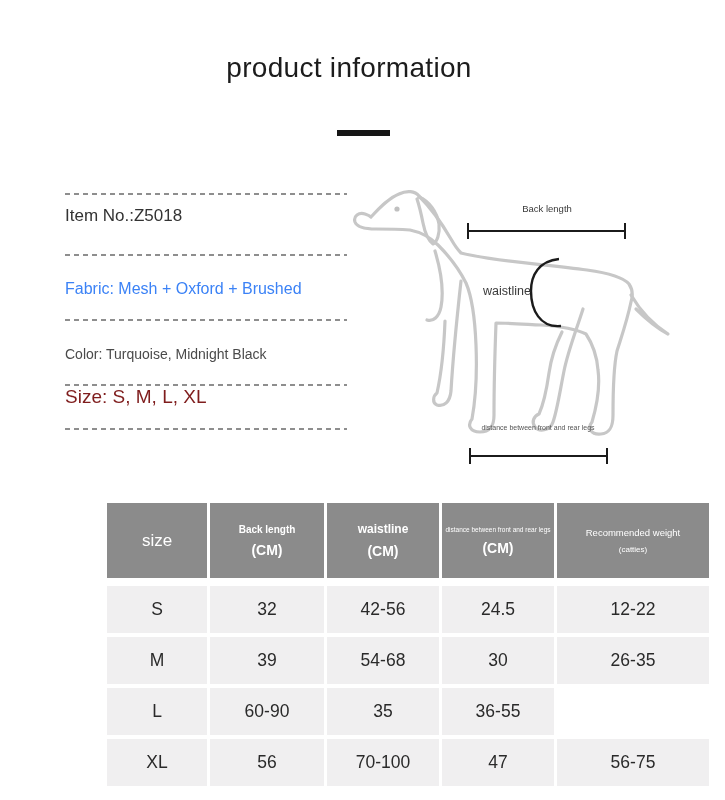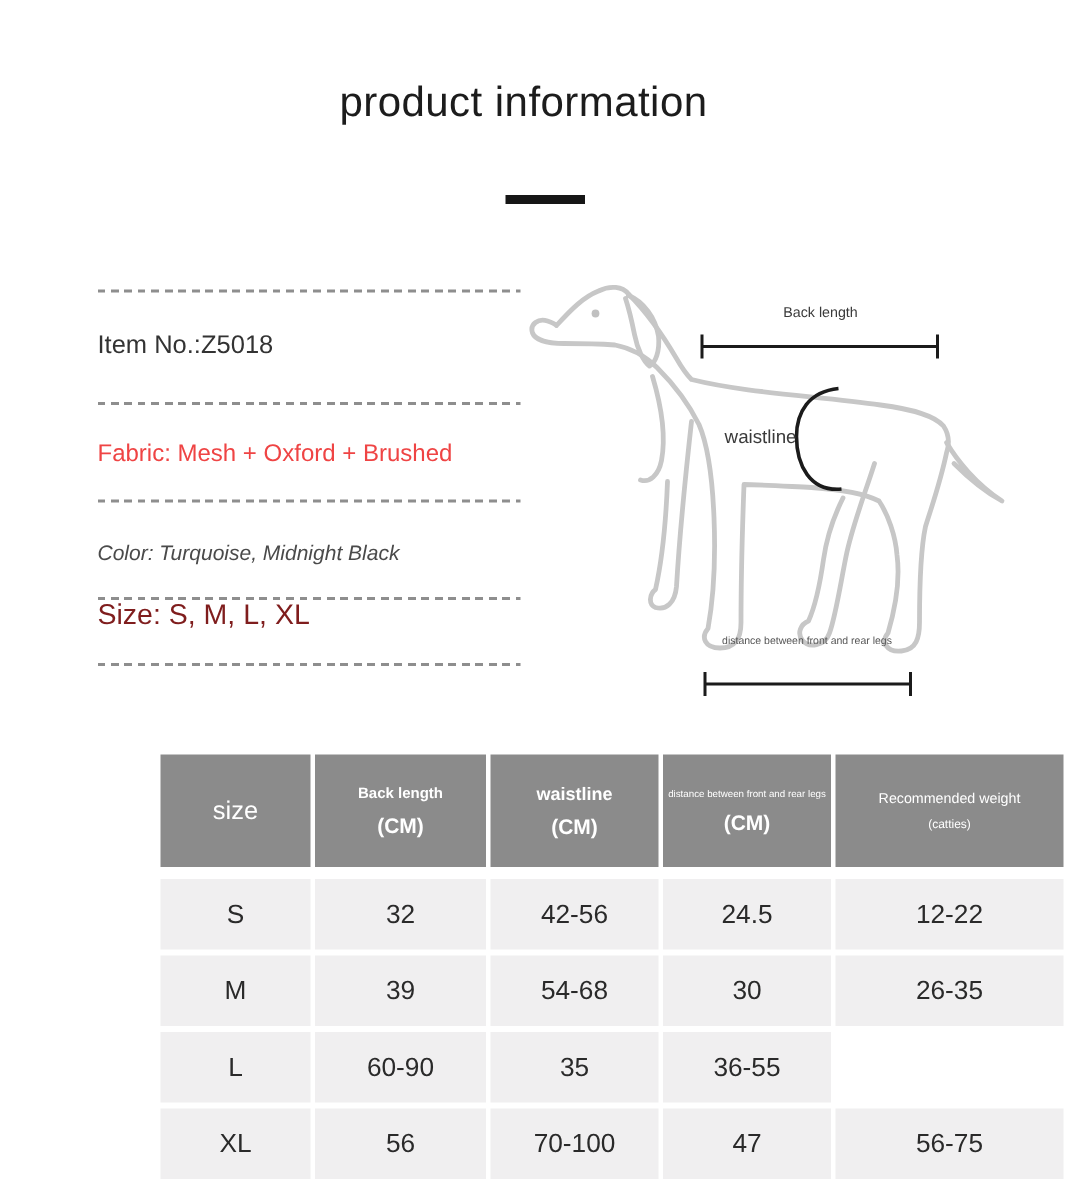--- a/index.html
+++ b/index.html
@@ -16,25 +16,25 @@
     position:absolute;left:337px;top:130px;width:53px;height:6px;background:#161616;
   }
   
   .info-panel{position:absolute;left:65px;top:185px;width:282px;}
   .dash{
     height:2px;width:100%;
     background:repeating-linear-gradient(90deg,#8e8e8e 0 5px,transparent 5px 9px);
   }
   .dash.d1{margin-top:8px;}
   .info-row{color:#3a3a3a;white-space:nowrap;}
-  .row-item  {margin-top:26px;font-size:17px;height:18px;line-height:18px;color:#333;}
+  .row-item  {margin-top:12px;font-size:17px;height:18px;line-height:18px;color:#333;}
   .dash.d2{margin-top:29px;}
-  .row-fabric{margin-top:24px;font-size:16px;height:17px;line-height:17px;color:#ef4444;}
+  .row-fabric{margin-top:24px;font-size:16px;height:17px;line-height:17px;color:#3b82f6;}
   .dash.d3{margin-top:22px;}
-  .row-color {margin-top:26px;font-size:14px;height:15px;line-height:15px;color:#4a4a4a;font-style:italic;}
+  .row-color {margin-top:26px;font-size:14px;height:15px;line-height:15px;color:#4a4a4a;}
   .dash.d4{margin-top:22px;}
   .row-size  {font-size:19px;height:21px;line-height:21px;color:#7f1d1d;}
   .dash.d5{margin-top:21px;}
   
   .diagram{position:absolute;left:345px;top:175px;width:380px;height:300px;}
   .diagram svg{position:absolute;left:0;top:0;}
   .diag-label{position:absolute;color:#3a3a3a;}
   .lbl-back{left:150px;top:28px;width:104px;text-align:center;font-size:9.5px;}
   .lbl-waist{left:128px;top:109px;width:58px;text-align:right;font-size:12.5px;}
   .lbl-dist{left:118px;top:249px;width:150px;text-align:center;font-size:7px;color:#555;}

